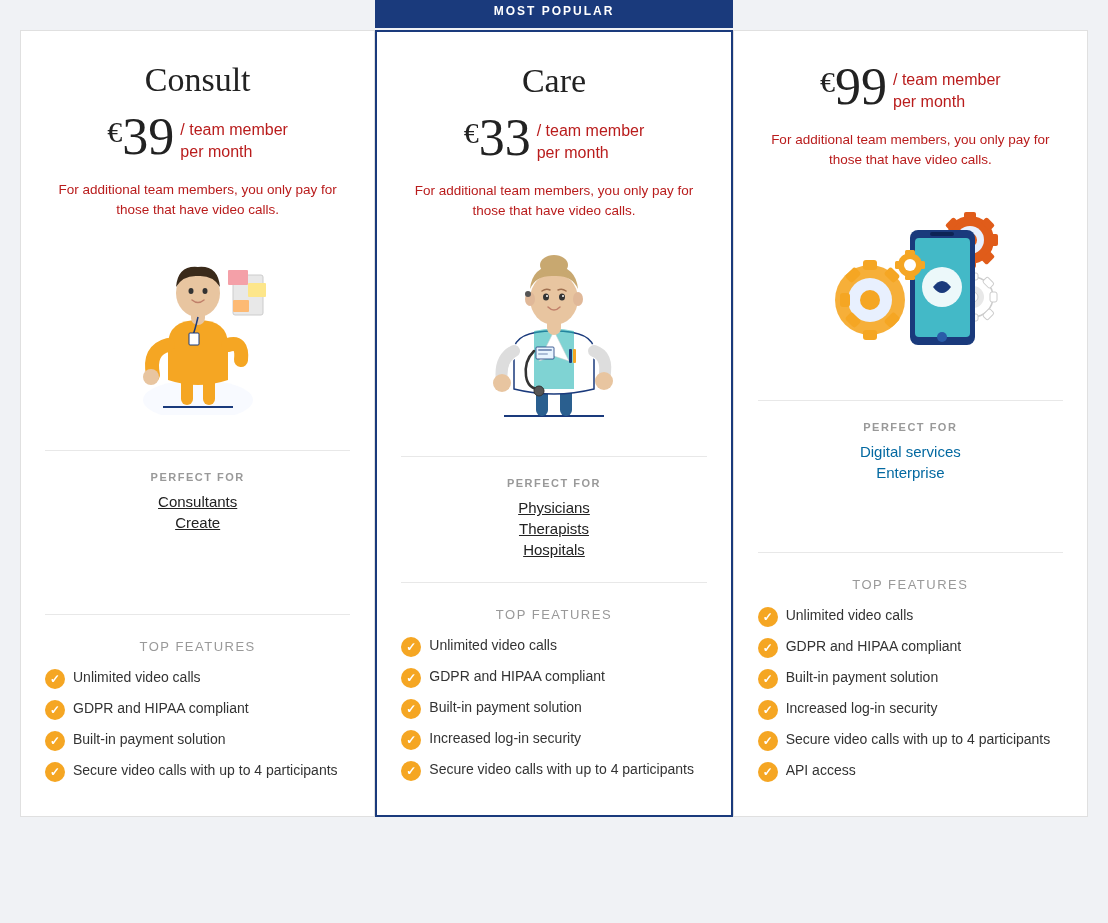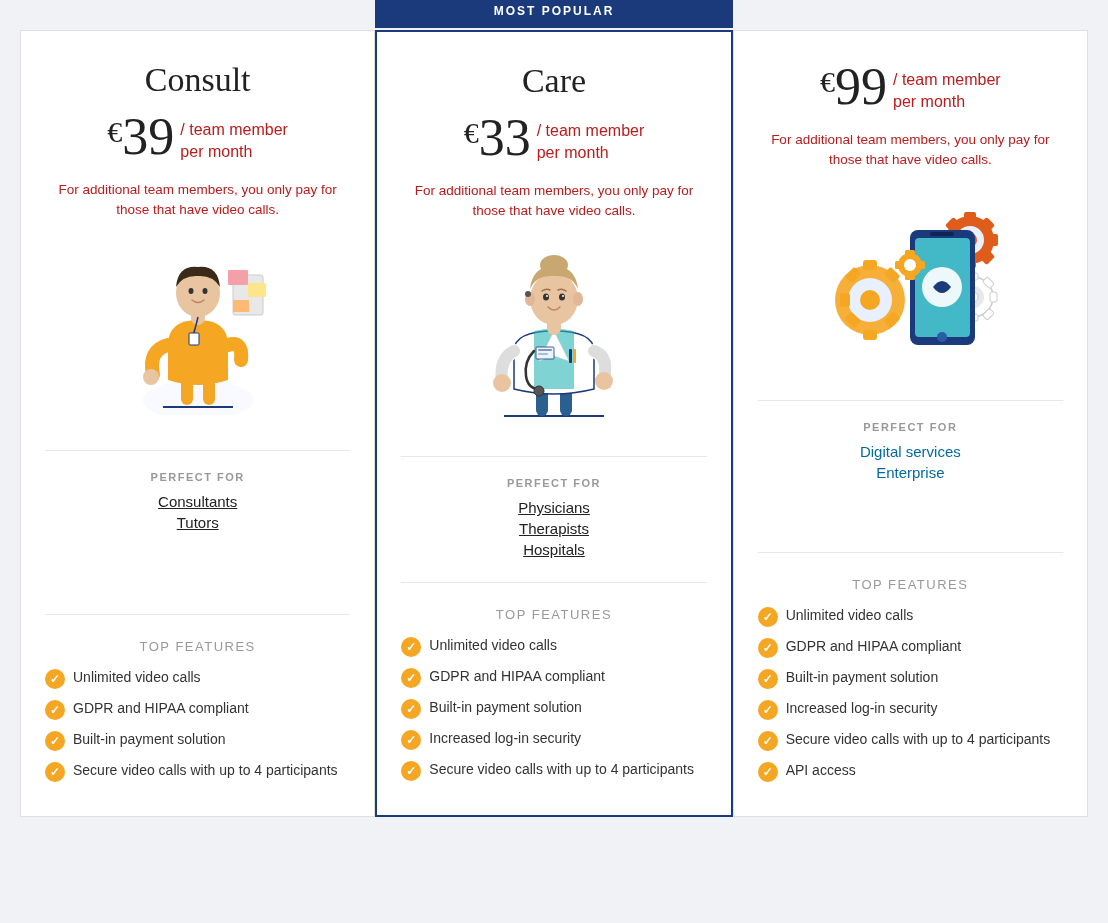--- a/index.html
+++ b/index.html
@@ -250,21 +250,21 @@
 
         <rect x="120" y="55" width="16" height="12" rx="1" fill="#fdba74"></rect>
 
         <line x1="50" y1="162" x2="120" y2="162" stroke="#1a3a7c" stroke-width="2"></line>
       </svg>
     </div>
     <hr class="divider">
     <div class="perfect-for-section">
       <div class="perfect-for-label">PERFECT FOR</div>
       <a class="perfect-for-link">Consultants</a>
-      <a class="perfect-for-link">Tutors</a>
+      <a class="perfect-for-link">Create</a>
     </div>
     <div class="top-features-section">
       <div class="top-features-label">TOP FEATURES</div>
       <div class="feature-item">
         <div class="check-icon"></div>
         <span class="feature-text">Unlimited video calls</span>
       </div>
       <div class="feature-item">
         <div class="check-icon"></div>
         <span class="feature-text">GDPR and HIPAA compliant</span>

